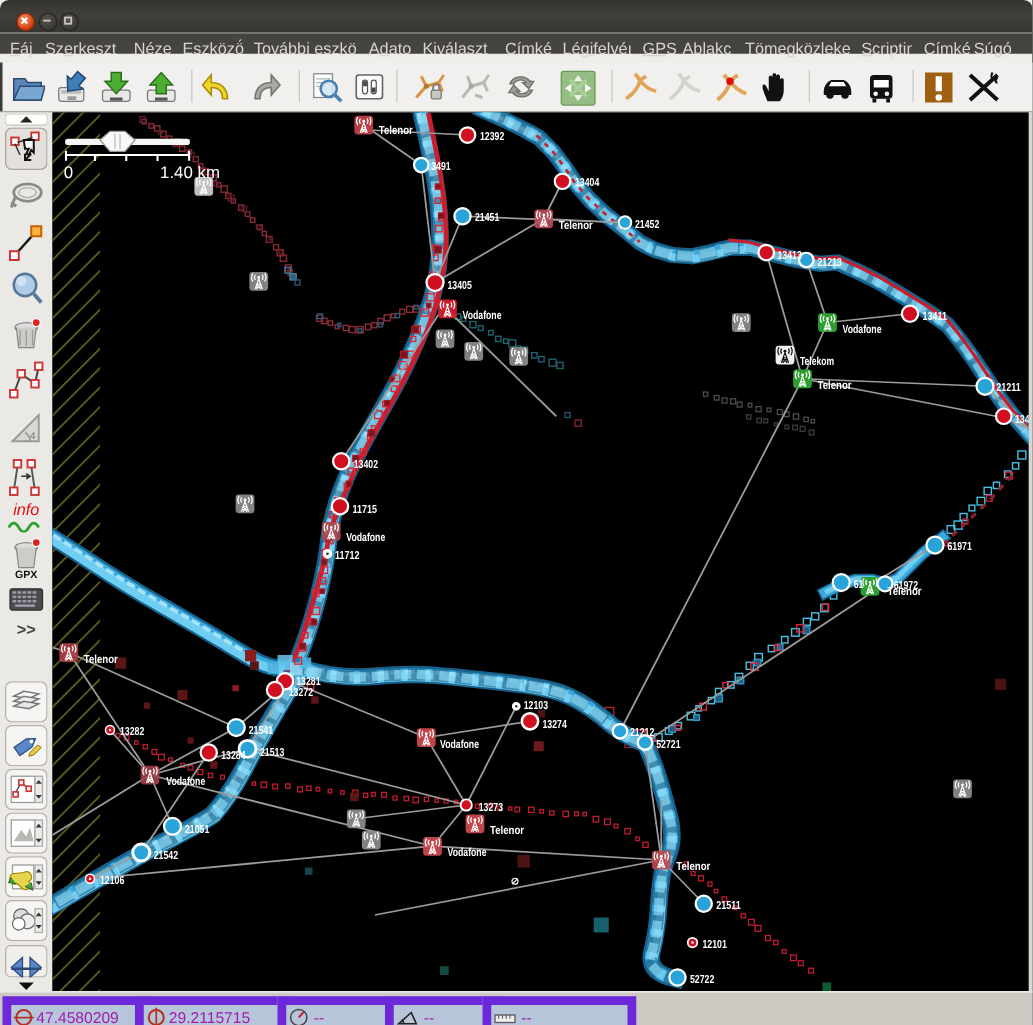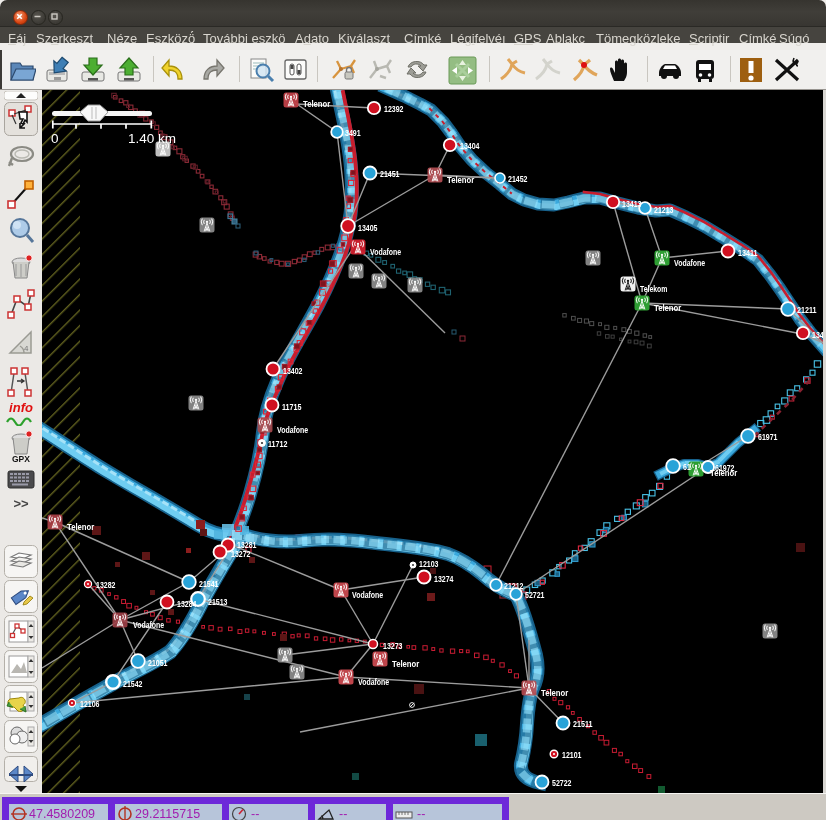--- a/index.html
+++ b/index.html
@@ -215,21 +215,21 @@
         <text x="20" y="25" font-size="8" fill="#777">4</text>
       </svg>
     <svg class="sicon" style="top:273px" width="34" height="38">
         <path d="M7,30 L10,10 M24,30 L21,10" stroke="#555" stroke-width="1.5" fill="none"></path>
         <path d="M13,18 h6 m-2,-2 l3,2 -3,2" stroke="#333" stroke-width="1.3" fill="none"></path>
         <rect x="7" y="5" width="6" height="6" fill="#fff" stroke="#c33" stroke-width="1.5"></rect>
         <rect x="4" y="27" width="6" height="6" fill="#fff" stroke="#c33" stroke-width="1.5"></rect>
         <rect x="18" y="5" width="6" height="6" fill="#fff" stroke="#c33" stroke-width="1.5"></rect>
         <rect x="21" y="27" width="6" height="6" fill="#fff" stroke="#c33" stroke-width="1.5"></rect>
       </svg>
-    <div class="sicon" style="top:310px;color:#e01010;font-size:13px;font-weight:bold;font-style:italic;text-align:center">info</div>
+    <div class="sicon" style="top:310px;color:#e01010;font-size:13px;font-weight:normal;font-style:italic;text-align:center">info</div>
     <svg class="sicon" style="top:324px" width="34" height="12">
         <path d="M3,8 q4,-7 8,0 t8,0 t8,0" fill="none" stroke="#2da12d" stroke-width="2.2"></path>
       </svg>
     <svg class="sicon" style="top:338px" width="34" height="36">
         <ellipse cx="17" cy="10" rx="9" ry="4" fill="#ddd" stroke="#888"></ellipse>
         <path d="M9,10 L11,26 h12 L25,10" fill="#cdcdc8" stroke="#888"></path>
         <circle cx="25" cy="6" r="3.2" fill="#d22" stroke="#fff"></circle>
         <text x="8" y="34" font-size="8.5" font-weight="bold" fill="#111">GPX</text>
       </svg>
     <svg class="sicon" style="top:378px" width="34" height="26">

